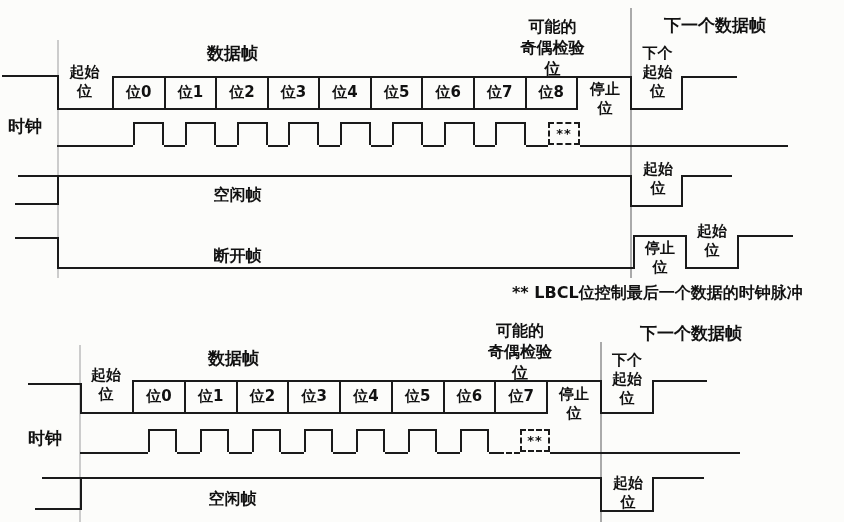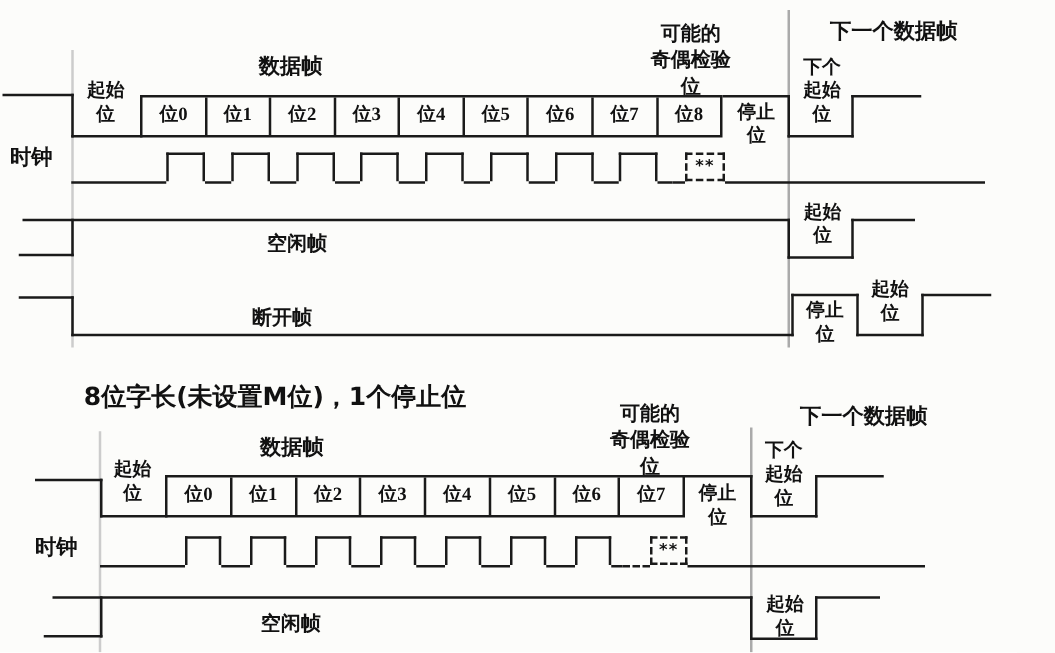--- a/index.html
+++ b/index.html
@@ -21,21 +21,21 @@
   .lbl{position:absolute;font-weight:bold;white-space:pre-line;line-height:1.15;}
   .ctr{text-align:center;}
   .t20{font-size:20px;}
   .t17{font-size:17px;}
   .t16{font-size:16px;line-height:21px;}
   .t15{font-size:15px;line-height:19px;}
   
   .gray{position:absolute;width:2px;background:#aaaaaa;}
   .gray2{position:absolute;width:2px;background:#cccccc;}
   
-  .bits{position:absolute;display:flex;border:2px solid #1a1a1a;box-sizing:border-box;background:transparent;font-family:Liberation Serif, serif;}
+  .bits{position:absolute;display:flex;border:2px solid #1a1a1a;box-sizing:border-box;background:transparent;}
   .bit{flex:1;border-left:2px solid #1a1a1a;text-align:center;
        font-size:15px;font-weight:bold;line-height:29px;white-space:nowrap;}
   .bit:first-child{border-left:none;}
 </style>
 </head>
 <body>
 
 <div class="canvas">
 
   <div class="gray" style="left:630px;top:8px;height:270px;"></div>
@@ -108,34 +108,34 @@
   <div class="v" style="left:630px;top:175px;height:32px;"></div>
   <div class="h" style="left:630px;top:205px;width:53px;"></div>
   <div class="lbl t15 ctr" style="left:633px;top:160px;width:50px;">起始
 位</div>
   <div class="v" style="left:681px;top:175px;height:32px;"></div>
   <div class="h" style="left:681px;top:175px;width:51px;"></div>
 
   <div class="h" style="left:15px;top:237px;width:44px;"></div>
   <div class="v" style="left:57px;top:237px;height:32px;"></div>
   <div class="h" style="left:57px;top:267px;width:578px;"></div>
-  <div class="lbl t16 ctr" style="left:188px;top:245px;width:75px;font-family:Liberation Mono, monospace;">断开帧</div>
+  <div class="lbl t16 ctr" style="left:200px;top:245px;width:75px;">断开帧</div>
   <div class="v" style="left:633px;top:235px;height:34px;"></div>
   <div class="h" style="left:633px;top:235px;width:54px;"></div>
   <div class="lbl t15 ctr" style="left:635px;top:239px;width:50px;">停止
 位</div>
   <div class="v" style="left:685px;top:235px;height:34px;"></div>
   <div class="h" style="left:685px;top:267px;width:54px;"></div>
   <div class="lbl t15 ctr" style="left:687px;top:222px;width:50px;">起始
 位</div>
   <div class="v" style="left:737px;top:235px;height:34px;"></div>
   <div class="h" style="left:737px;top:235px;width:56px;"></div>
 
-
-  <div class="lbl t20" style="left:67px;top:306px;">8位字长(未设置M位)，1个停止位</div>
+  <div class="lbl" style="left:512px;top:284px;font-size:16px;">** LBCL位控制最后一个数据的时钟脉冲</div>
+
   <div class="lbl t17" style="left:640px;top:324px;">下一个数据帧</div>
   <div class="lbl t17" style="left:208px;top:349px;">数据帧</div>
   <div class="lbl t16 ctr" style="left:472px;top:320px;width:96px;">可能的
 奇偶检验
 位</div>
 
   <div class="h" style="left:28px;top:383px;width:54px;"></div>
   <div class="v" style="left:80px;top:383px;height:31px;"></div>
   <div class="h" style="left:80px;top:412px;width:54px;"></div>
   <div class="lbl t15 ctr" style="left:80px;top:366px;width:52px;">起始

